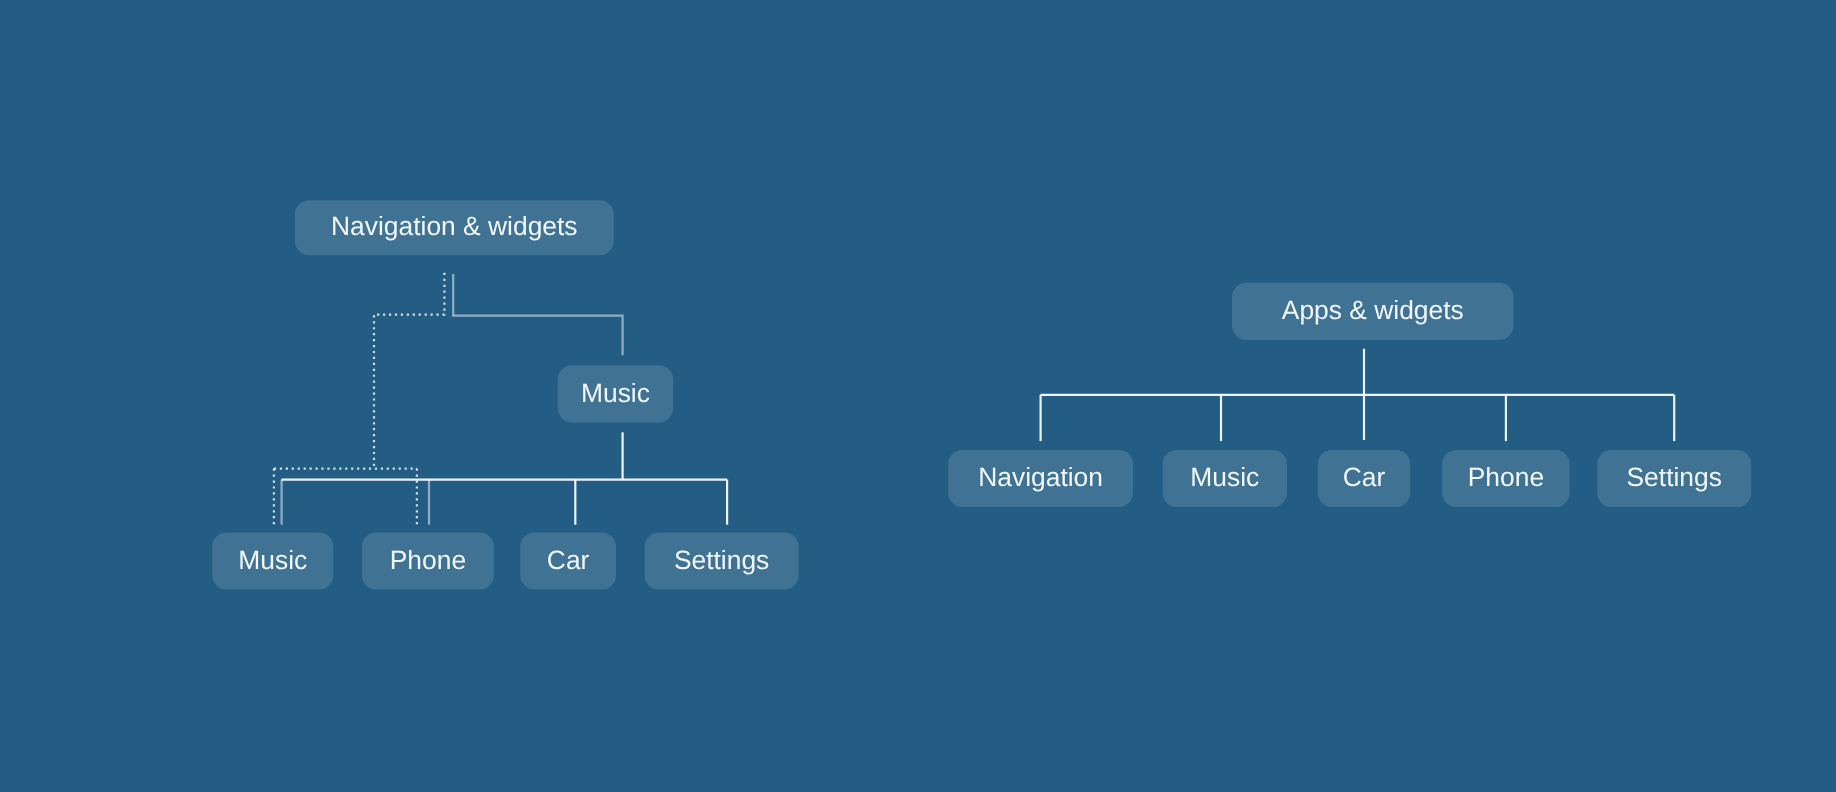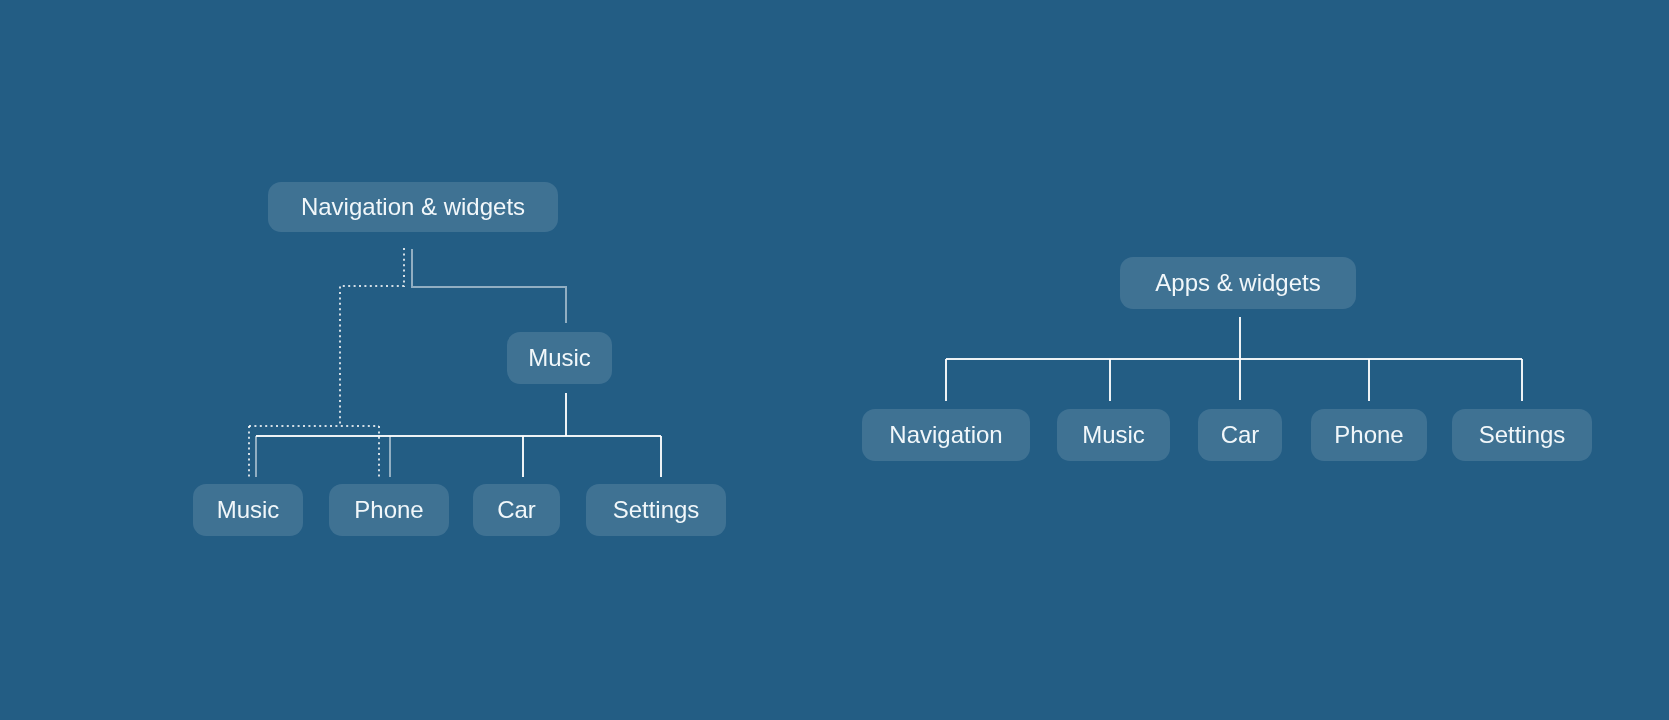--- a/index.html
+++ b/index.html
@@ -43,21 +43,21 @@
     height: 52px;
   }
   
   .l-root     { left: 268px; top: 182px; width: 290px; height: 50px; }
   .l-apps     { left: 507px; top: 332px; width: 105px; }
   .l-music    { left: 193px; top: 484px; width: 110px; }
   .l-phone    { left: 329px; top: 484px; width: 120px; }
   .l-car      { left: 473px; top: 484px; width:  87px; }
   .l-settings { left: 586px; top: 484px; width: 140px; }
   
-  .r-root     { left: 1120px; top: 257px; width: 236px; }
+  .r-root     { left: 1120px; top: 257px; width: 256px; }
   .r-nav      { left:  862px; top: 409px; width: 168px; text-align: right; }
   .r-music    { left: 1057px; top: 409px; width: 113px; }
   .r-car      { left: 1198px; top: 409px; width:  84px; }
   .r-phone    { left: 1311px; top: 409px; width: 116px; }
   .r-settings { left: 1452px; top: 409px; width: 140px; }
 </style>
 </head>
 <body>
 
 <div class="canvas">

